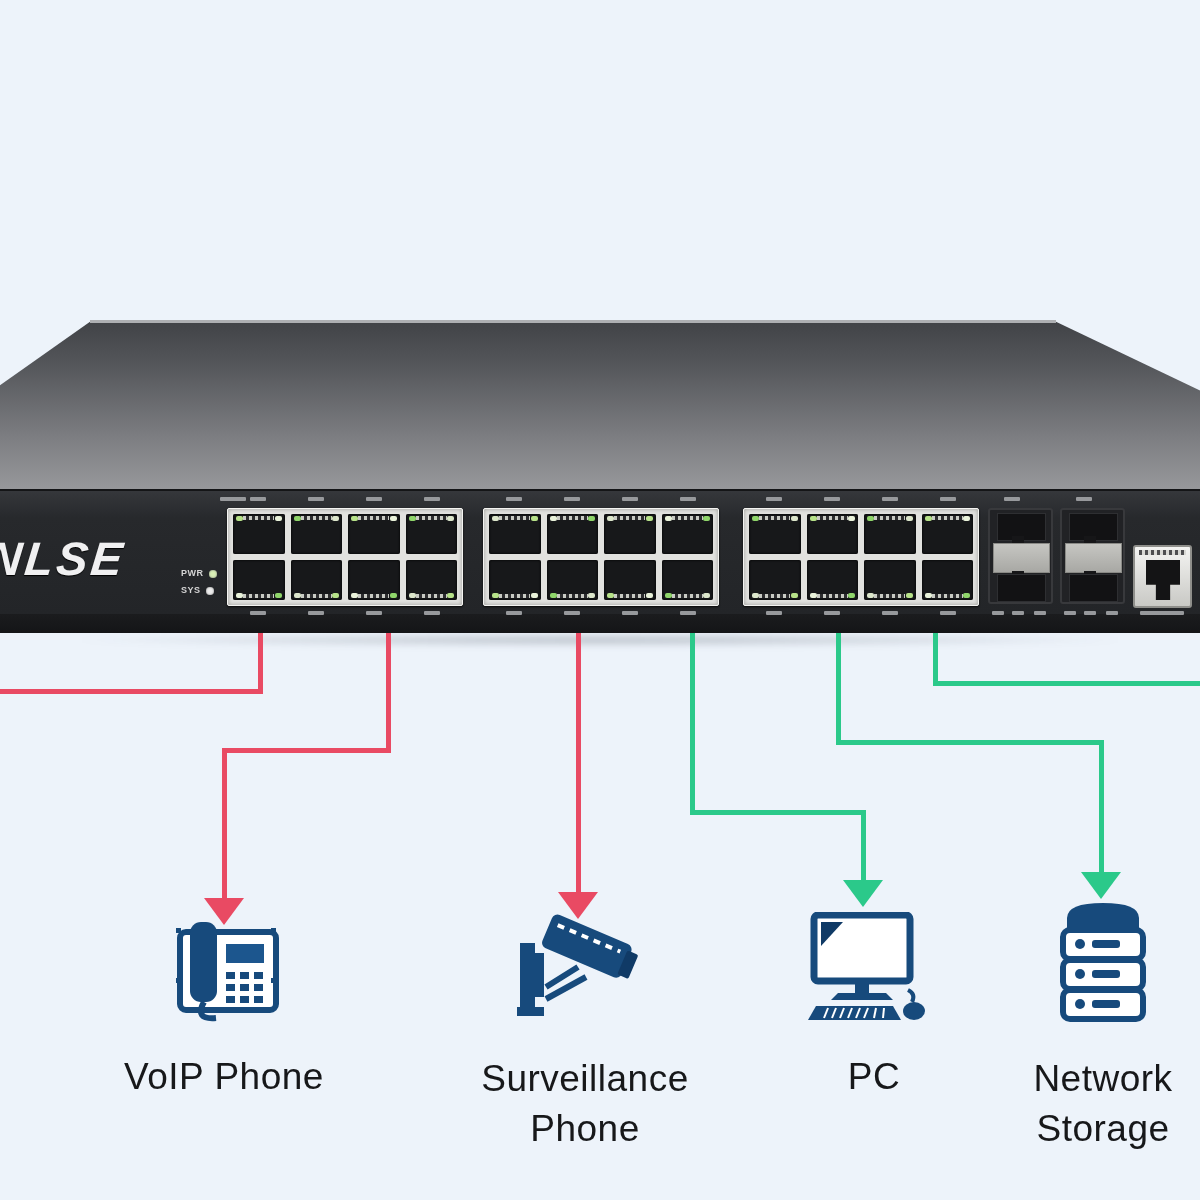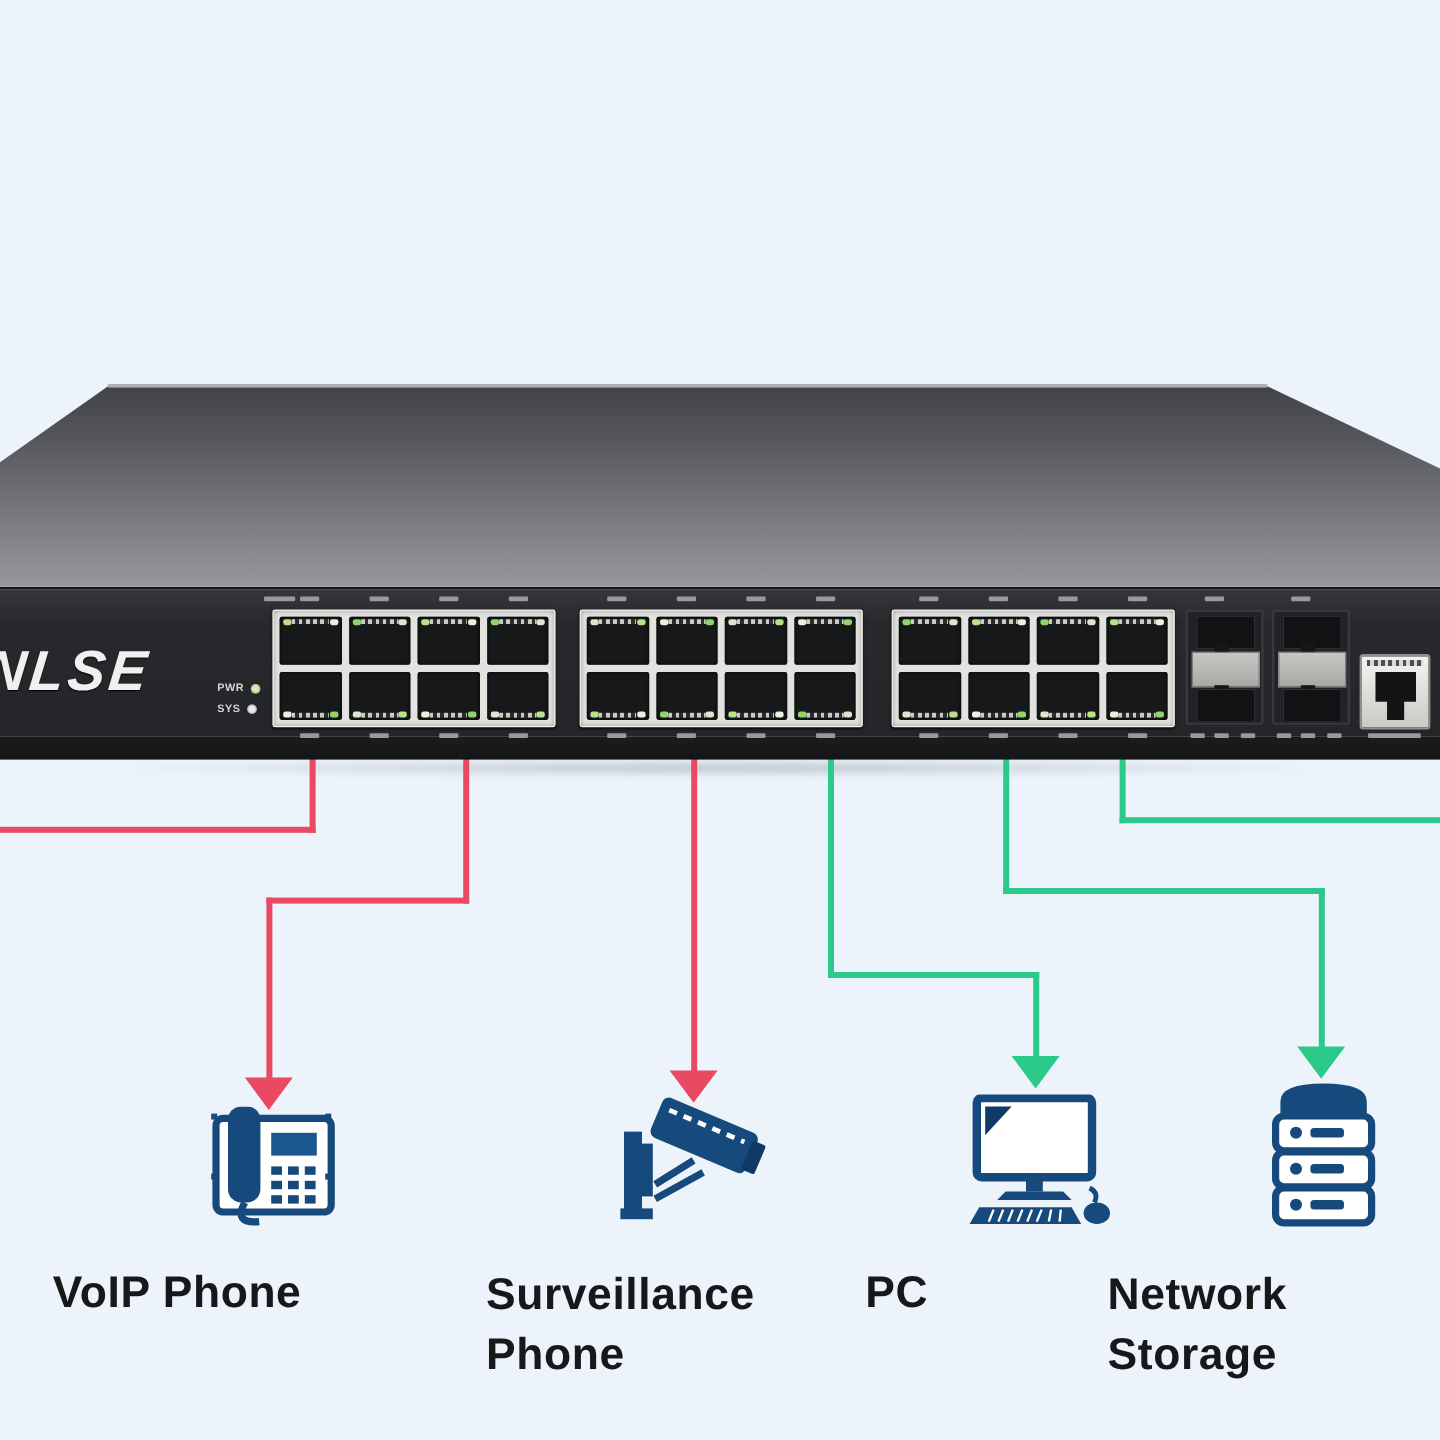--- a/index.html
+++ b/index.html
@@ -65,22 +65,22 @@
   .line{position:absolute;z-index:1;}
   .pink{background:var(--pink,#e94a63);}
   .green{background:var(--green,#2bc98a);}
   .head{position:absolute;z-index:1;width:0;height:0;
     border-left:20px solid transparent;border-right:20px solid transparent;}
   .head.hpink{border-top:27px solid var(--pink,#e94a63);background:none;}
   .head.hgreen{border-top:27px solid var(--green,#2bc98a);background:none;}
 
   
   .icon{z-index:3;}
-  .ep-label{position:absolute;z-index:3;width:360px;text-align:left;
-    color:var(--text,#17181a);font-size:37px;font-weight:700;letter-spacing:.5px;}
+  .ep-label{position:absolute;z-index:3;width:360px;text-align:center;
+    color:var(--text,#17181a);font-size:37px;font-weight:400;letter-spacing:.5px;}
 </style>
 </head>
 <body>
 
 <div class="abs switch-shadow"></div>
 <div class="abs switch-top"></div>
 <div class="abs switch-top-rim"></div>
 <div class="abs switch-front"></div>
 <div class="abs switch-bottom"></div>
 
@@ -376,15 +376,15 @@
   <g>
     <rect x="12" y="92" width="80" height="29" rx="7" fill="#ffffff" stroke="#174a7c" stroke-width="6"></rect>
     <circle cx="29" cy="106" r="5" fill="#174a7c"></circle>
     <rect x="41" y="102" width="28" height="8" rx="3" fill="#174a7c"></rect>
   </g>
 </svg>
 
 <div class="ep-label" style="left:44px;top:1056px;">VoIP Phone</div>
 <div class="ep-label" style="left:405px;top:1058px;">Surveillance</div>
 <div class="ep-label" style="left:405px;top:1108px;">Phone</div>
-<div class="ep-label" style="left:721px;top:1056px;">PC</div>
+<div class="ep-label" style="left:694px;top:1056px;">PC</div>
 <div class="ep-label" style="left:923px;top:1058px;">Network</div>
 <div class="ep-label" style="left:923px;top:1108px;">Storage</div>
 
 </body></html>

